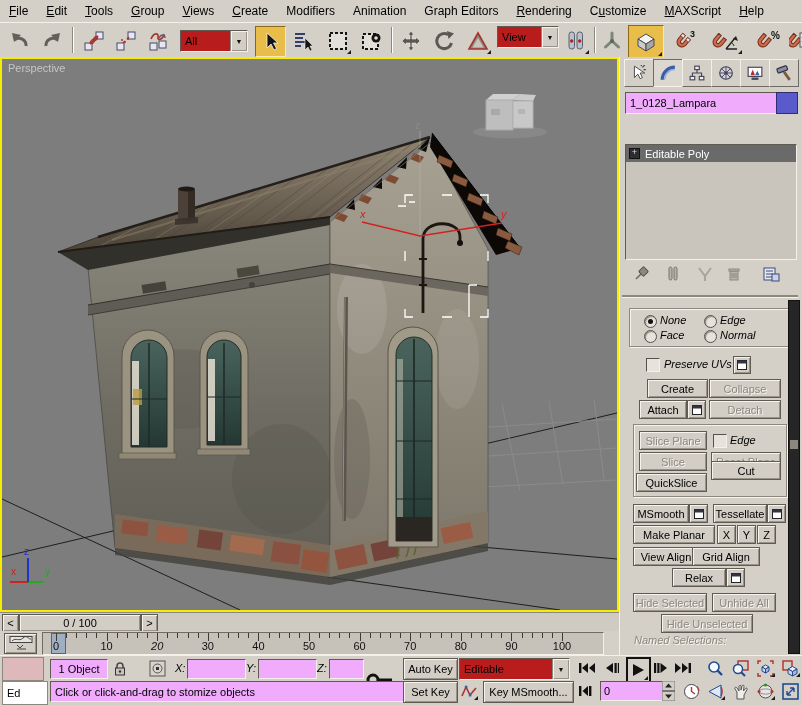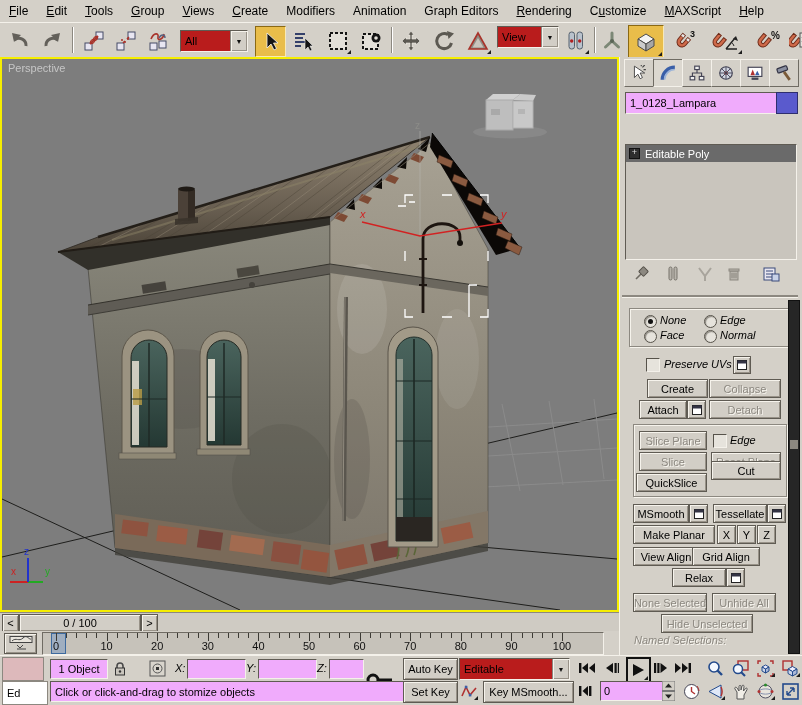--- a/index.html
+++ b/index.html
@@ -645,21 +645,21 @@
   <div class="pbtn" style="left:72px;top:490px;width:66px;height:17px">Grid Align</div>
 
   <div class="pbtn" style="left:52px;top:511px;width:52px;height:17px">Relax</div>
   <div class="pbtn setbtn" style="left:106px;top:511px;width:17px;height:17px">
         <svg width="10" height="10" viewBox="0 0 10 10">
           <rect x="0.5" y="0.5" width="9" height="9" fill="#fff" stroke="#222"></rect>
           <rect x="0.5" y="0.5" width="9" height="3" fill="#334"></rect>
         </svg>
       </div>
 
-  <div class="pbtn dis" style="left:13px;top:536px;width:72px;height:17px">None Selected</div>
+  <div class="pbtn dis" style="left:13px;top:536px;width:72px;height:17px">Hide Selected</div>
   <div class="pbtn dis" style="left:92px;top:536px;width:62px;height:17px">Unhide All</div>
   <div class="pbtn dis" style="left:41px;top:557px;width:90px;height:17px">Hide Unselected</div>
 
   <span class="lbl dis" style="left:14px;top:577px">Named Selections:</span>
 
   <div id="scrollbar">
         <div id="scrollgap"></div>
       </div>
 </div>
 
@@ -725,21 +725,21 @@
         <div class="rtick" style="left: 448.16px;"></div>
         <div class="rtick" style="left: 458.28px;"></div>
         <div class="rtick big" style="left: 468.4px;"></div>
         <div class="rtick" style="left: 478.52px;"></div>
         <div class="rtick" style="left: 488.64px;"></div>
         <div class="rtick" style="left: 498.76px;"></div>
         <div class="rtick" style="left: 508.88px;"></div>
         <div class="rtick big" style="left: 519px;"></div>
         <div class="rlab" style="left: 2px;">0</div>
         <div class="rlab" style="left: 52.6px;">10</div>
-        <div class="rlab" style="left: 103.2px;">20</div>
+        <div class="rlab" style="left: 103.2px; font-style: italic;">20</div>
         <div class="rlab" style="left: 153.8px;">30</div>
         <div class="rlab" style="left: 204.4px;">40</div>
         <div class="rlab" style="left: 255px;">50</div>
         <div class="rlab" style="left: 305.6px;">60</div>
         <div class="rlab" style="left: 356.2px;">70</div>
         <div class="rlab" style="left: 406.8px;">80</div>
         <div class="rlab" style="left: 457.4px;">90</div>
         <div class="rlab" style="left: 508px;">100</div>
       </div>
 </div>

